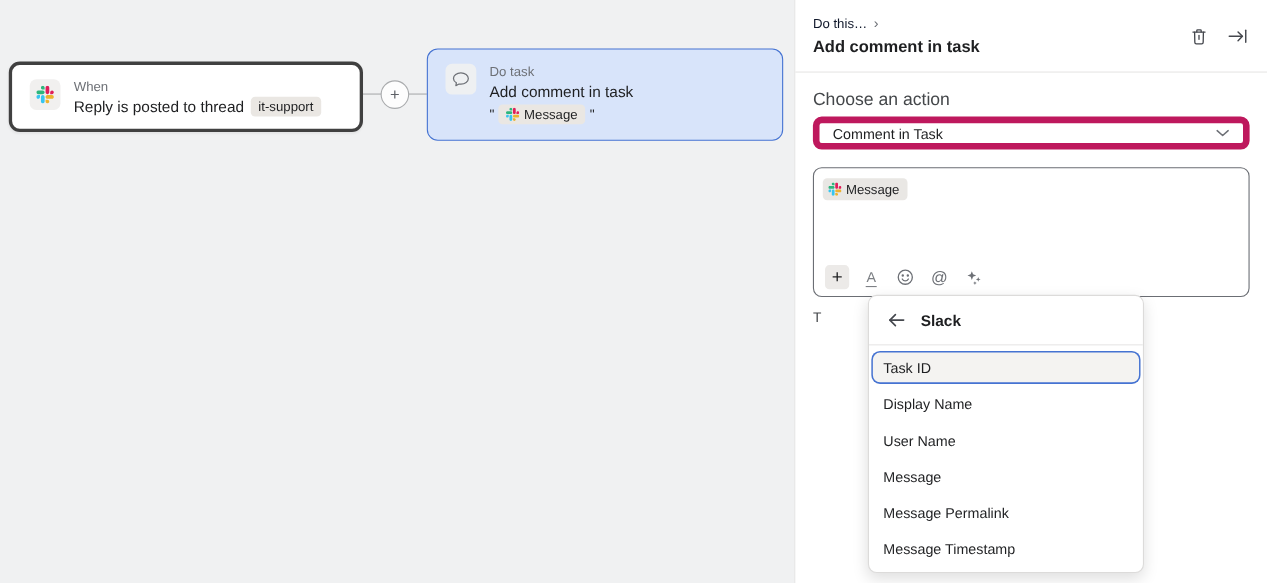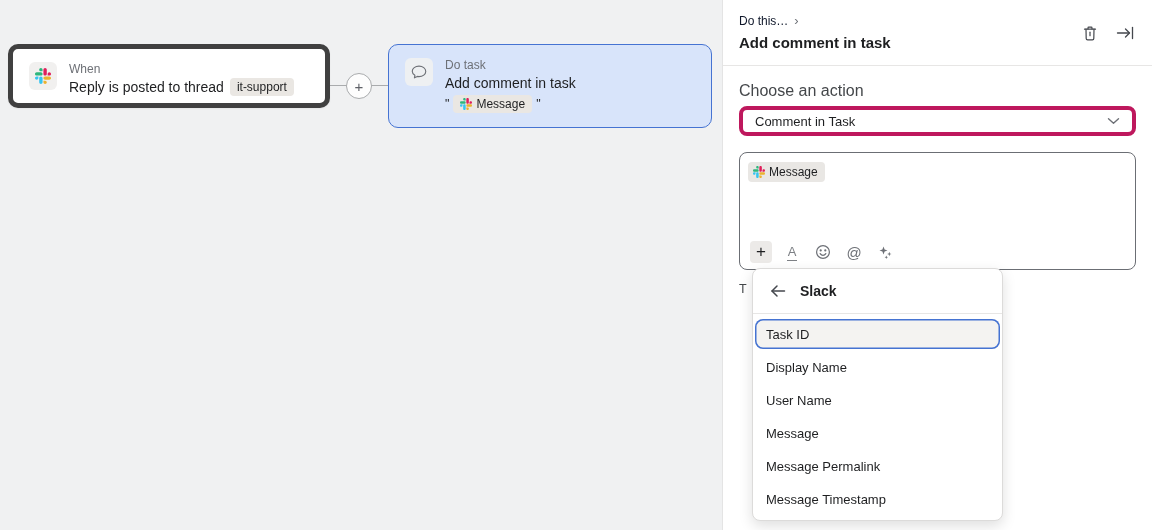--- a/index.html
+++ b/index.html
@@ -4,22 +4,22 @@
 <style>
   * { margin:0; padding:0; box-sizing:border-box; }
   html,body { width:1152px; height:530px; }
   body { font-family:"Liberation Sans", sans-serif; color:#1e1f21; background:#fff; }
   .stage { position:relative; width:1152px; height:530px; overflow:hidden; background:#fff; }
 
   
   .canvas { position:absolute; left:0; top:0; width:722px; height:530px; background:#f0f1f2; }
 
   .node-card { position:absolute; display:flex; gap:12px; border-radius:10px; padding:13px 16px; cursor:pointer; }
-  .card-trigger { left:8px; top:44px; width:322px; height:64px; background:#ffffff;
-                  border:5px solid #404040; box-shadow:0 1px 2px rgba(0,0,0,.05); }
+  .card-trigger { left:8px; top:56px; width:322px; height:64px; background:#ffffff;
+                  border:3px solid #404040; box-shadow:0 1px 2px rgba(0,0,0,.05); }
   .card-action  { left:388px; top:44px; width:324px; height:84px; background:#d8e4fa;
                   border:1px solid #4573d2; }
   .badge { width:28px; height:28px; border-radius:6px; background:#f1f0ef; flex:0 0 auto;
            display:flex; align-items:center; justify-content:center; }
   .card-action .badge { background:#eef0f2; }
   .kicker { font-size:12px; color:#6d7076; line-height:15px; margin-bottom:1px; }
   .card-title { font-size:14px; color:#1e1f21; line-height:18px; }
   .chip { display:inline-flex; align-items:center; gap:4px; background:#eae7e3; border-radius:4px;
           padding:1px 7px; font-size:12px; color:#1e1f21; line-height:16px; }
   .quote-row { display:flex; align-items:center; gap:4px; margin-top:3px; font-size:12.5px; }
@@ -35,38 +35,38 @@
   .panel-header { position:relative; padding:14px 16px 13px 16px; border-bottom:1px solid #e7e6e5; }
   .breadcrumb-row { display:flex; align-items:center; gap:6px; margin-bottom:6px; cursor:pointer; }
   .breadcrumb { font-size:12px; color:#0f172a; line-height:14px; }
   .crumb-chevron { font-size:13px; color:#6d7076; line-height:12px; }
   .panel-title { font-size:15px; font-weight:700; line-height:18px; }
   .header-icons { position:absolute; right:18px; top:24px; display:flex; gap:17px; align-items:center; }
   .icon-btn { width:18px; height:18px; display:flex; align-items:center; justify-content:center; cursor:pointer; }
 
   .panel-body { padding:18px 16px 0 16px; }
   .field-label { font-size:16px; color:#44474a; line-height:14px; margin-bottom:8px; }
-  .select { height:30px; border:4px solid #be185d; border-radius:8px; background:#fff; padding:0 12px;
+  .select { height:30px; border:6px solid #be185d; border-radius:8px; background:#fff; padding:0 12px;
             display:flex; align-items:center; justify-content:space-between; cursor:pointer; }
   .select-value { font-size:13px; color:#1e1f21; }
 
   .composer { position:relative; margin-top:16px; height:118px; border:1px solid #6b6e74; border-radius:8px;
               background:#fff; padding:9px 8px; cursor:text; }
   .composer .chip { background:#e9e7e4; padding:2px 7px 2px 5px; }
   .composer-toolbar { position:absolute; left:10px; bottom:6px; display:flex; align-items:center; gap:9px; }
   .tb-btn { height:22px; min-width:22px; display:flex; align-items:center; justify-content:center;
             color:#6d7076; cursor:pointer; border-radius:4px; }
   .tb-plus { background:#eceae8; color:#1e1f21; font-size:17px; font-weight:400; }
   .tb-format { font-size:13px; color:#7d8085; }
   .tb-format span { border-bottom:1.5px solid #7d8085; padding:0 1px 1px 1px; }
   .tb-at { font-size:15px; }
   .clipped-label { display:block; margin-top:12px; font-size:12.5px; color:#44474a; }
 
   
-  .var-menu { position:absolute; left:752px; top:268px; width:251px; background:#fff;
+  .var-menu { position:absolute; left:789px; top:268px; width:251px; background:#fff;
               border:1px solid #dcdbda; border-radius:8px; box-shadow:0 5px 14px rgba(0,0,0,.13);
               z-index:10; overflow:hidden; }
   .var-menu-header { display:flex; align-items:center; gap:13px; padding:13px 16px; border-bottom:1px solid #e7e6e5; }
   .var-menu-title { font-size:14px; font-weight:700; }
   .back-btn { width:18px; height:18px; display:flex; align-items:center; justify-content:center; cursor:pointer; }
   .var-menu-list { display:flex; flex-direction:column; gap:3px; padding:5px 2px 6px 2px; }
   .menu-item { height:30px; display:flex; align-items:center; padding-left:11px; font-size:13px;
                border-radius:8px; cursor:pointer; color:#1e1f21; }
   .menu-item.selected { background:#f4f3f1; box-shadow:inset 0 0 0 1.5px #4573d2; }
 

